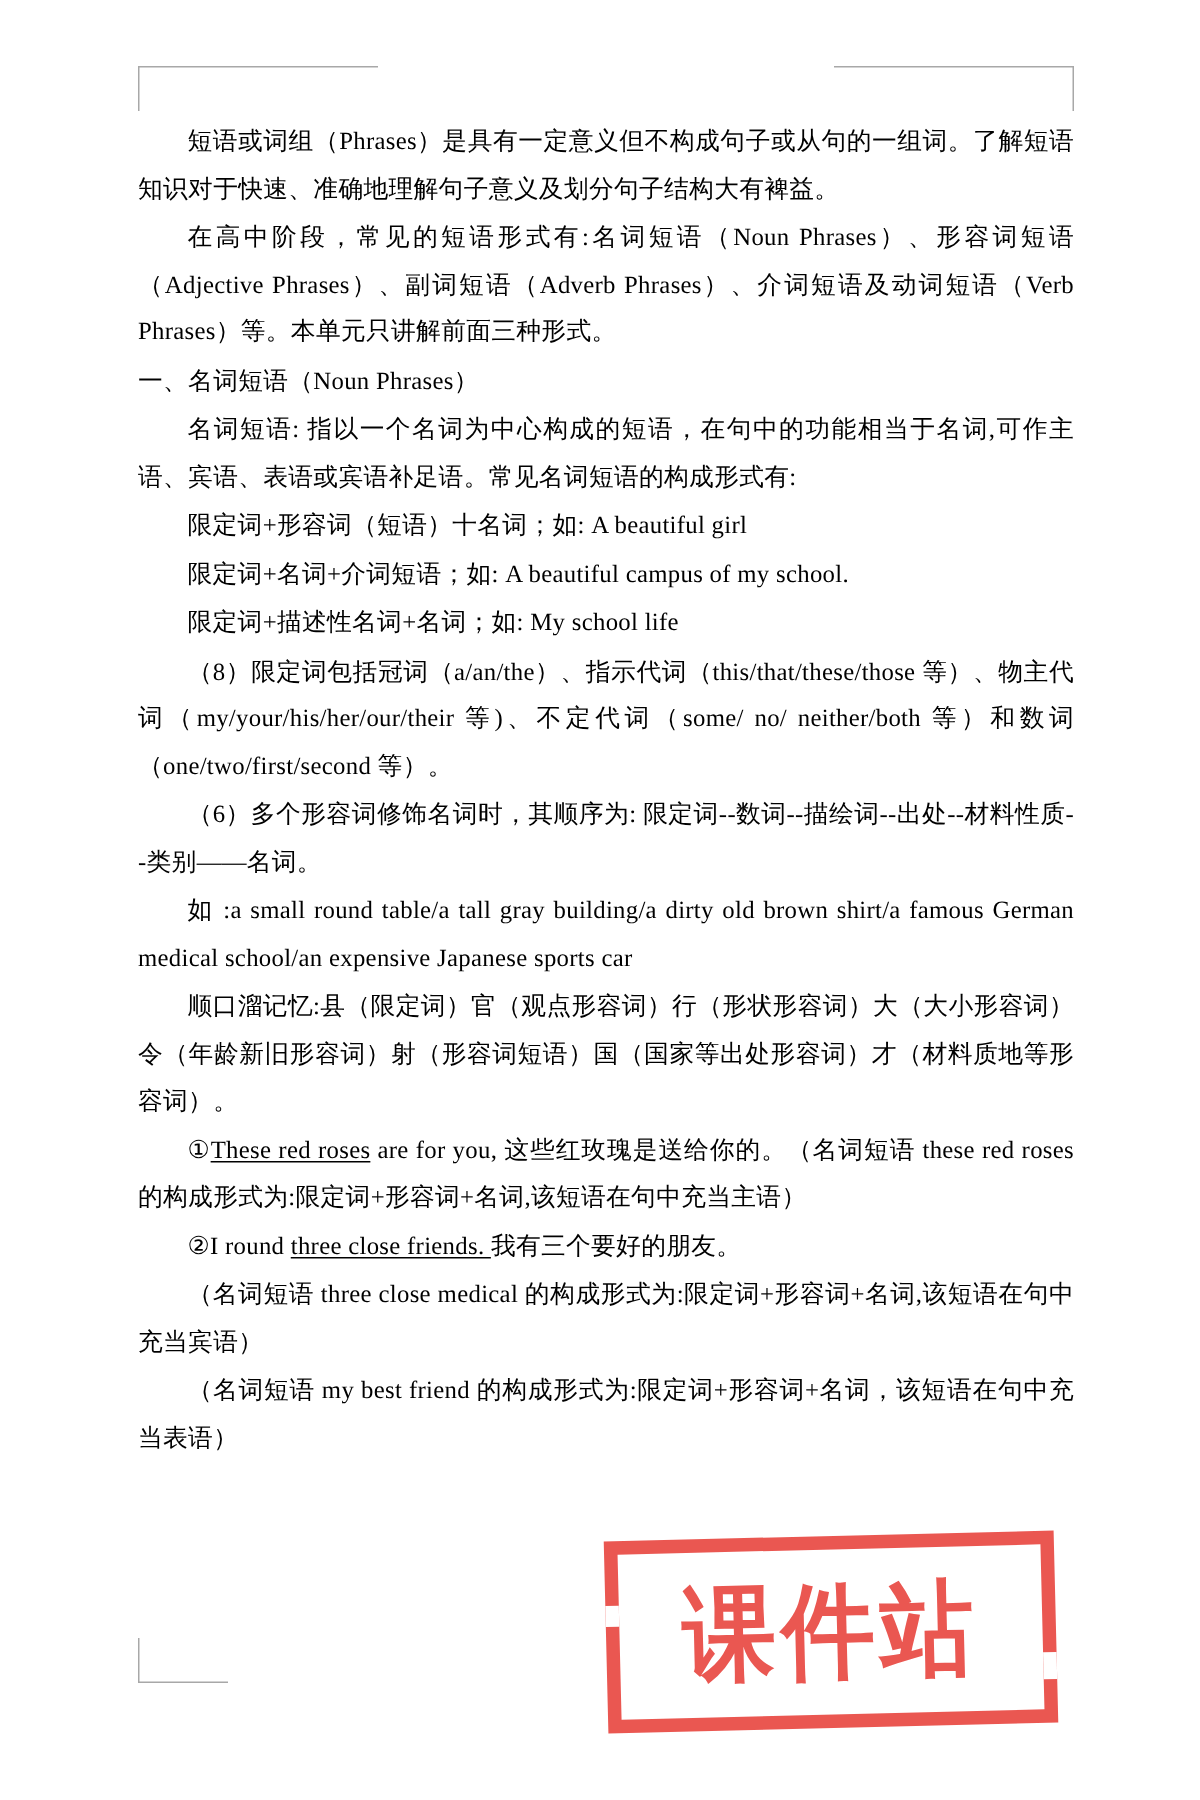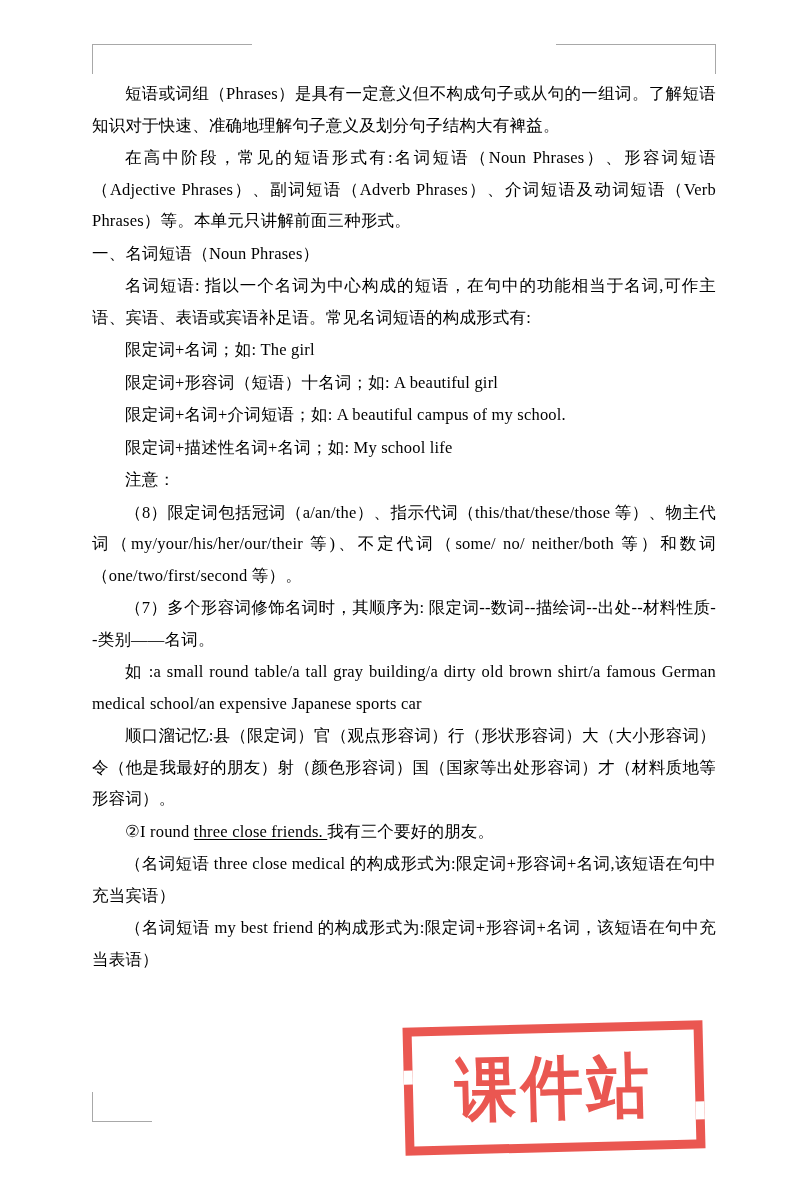--- a/index.html
+++ b/index.html
@@ -139,30 +139,29 @@
   <div class="frame-right-v"></div>
   <div class="frame-bot-left-v"></div>
   <div class="frame-bot-left-h"></div>
 
   <div class="content">
 
     <p class="ind">短语或词组（Phrases）是具有一定意义但不构成句子或从句的一组词。了解短语知识对于快速、准确地理解句子意义及划分句子结构大有裨益。</p>
     <p class="ind">在高中阶段，常见的短语形式有:名词短语（Noun Phrases）、形容词短语（Adjective Phrases）、副词短语（Adverb Phrases）、介词短语及动词短语（Verb Phrases）等。本单元只讲解前面三种形式。</p>
     <p class="noind">一、名词短语（Noun Phrases）</p>
     <p class="ind">名词短语: 指以一个名词为中心构成的短语，在句中的功能相当于名词,可作主语、宾语、表语或宾语补足语。常见名词短语的构成形式有:</p>
-    <p class="ind">限定词+名词；如: The girl</p>
     <p class="ind">限定词+形容词（短语）十名词；如: A beautiful girl</p>
     <p class="ind">限定词+名词+介词短语；如: A beautiful campus of my school.</p>
     <p class="ind">限定词+描述性名词+名词；如: My school life</p>
-    <p class="ind">注意：</p>
     <p class="ind">（8）限定词包括冠词（a/an/the）、指示代词（this/that/these/those 等）、物主代词（my/your/his/her/our/their 等)、不定代词（some/ no/ neither/both 等）和数词（one/two/first/second 等）。</p>
-    <p class="ind">（7）多个形容词修饰名词时，其顺序为: 限定词--数词--描绘词--出处--材料性质--类别——名词。</p>
+    <p class="ind">（6）多个形容词修饰名词时，其顺序为: 限定词--数词--描绘词--出处--材料性质--类别——名词。</p>
     <p class="ind">如 :a small round table/a tall gray building/a dirty old brown shirt/a famous German medical school/an expensive Japanese sports car</p>
-    <p class="ind">顺口溜记忆:县（限定词）官（观点形容词）行（形状形容词）大（大小形容词）令（他是我最好的朋友）射（颜色形容词）国（国家等出处形容词）才（材料质地等形容词）。</p>
+    <p class="ind">顺口溜记忆:县（限定词）官（观点形容词）行（形状形容词）大（大小形容词）令（年龄新旧形容词）射（形容词短语）国（国家等出处形容词）才（材料质地等形容词）。</p>
 
+    <p class="ind"><span>①</span><span class="u">These red roses</span><span> are for you, 这些红玫瑰是送给你的。（名词短语 these red roses 的构成形式为:限定词+形容词+名词,该短语在句中充当主语）</span></p>
 
     <p class="ind"><span>②</span><span>I round </span><span class="u">three close friends. </span><span>我有三个要好的朋友。</span></p>
 
     <p class="ind">（名词短语 three close medical 的构成形式为:限定词+形容词+名词,该短语在句中充当宾语）</p>
 
 
     <p class="ind">（名词短语 my best friend 的构成形式为:限定词+形容词+名词，该短语在句中充当表语）</p>
 
   </div>
 

